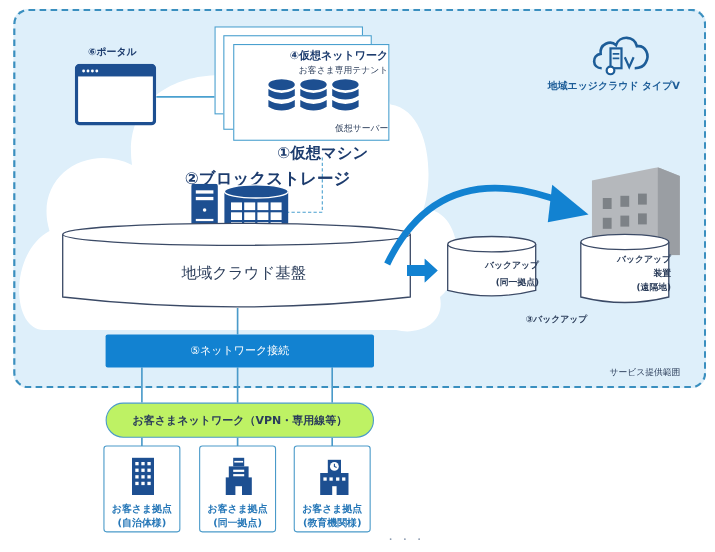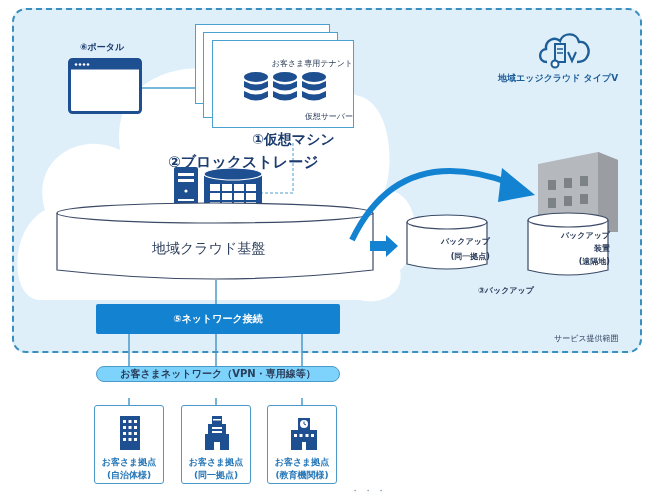--- a/index.html
+++ b/index.html
@@ -16,26 +16,26 @@
   }
   .lbl { position: absolute; white-space: nowrap; font-weight: bold; color: #1d3c6e; text-align: right; }
   .small { font-size: 9px; font-weight: normal; }
   .tiny { font-size: 8px; font-weight: normal; }
 
   .vm-card { position: absolute; background: #ffffff; border: 1.5px solid #4aa0cf; }
 
   .net-bar {
     left: 96px; top: 304px; width: 244px; height: 30px;
     background: #1282d1; border-radius: 2px;
-    color: #ffffff; font-size: 10px; font-weight: bold;
+    color: #ffffff; font-size: 10px; font-weight: normal;
     display: flex; align-items: center; justify-content: center;
   }
   .cust-net {
-    left: 96px; top: 366px; width: 244px; height: 16px;
-    background: #7dd3fc; border: 1.5px solid #4a9ac9; border-radius: 16px;
+    left: 96px; top: 366px; width: 244px; height: 32px;
+    background: #bef264; border: 1.5px solid #4a9ac9; border-radius: 16px;
     font-size: 10px; font-weight: bold; color: #2b3d5a;
     display: flex; align-items: center; justify-content: center;
   }
   .site {
     position: absolute; top: 405px; width: 70px; height: 79px;
     background: #ffffff; border: 1.5px solid #4a9ac9; border-radius: 3px;
   }
   .site .site-t1, .site .site-t2 {
     position: absolute; left: 0; width: 100%; text-align: center;
     font-size: 9px; color: #2778b8; font-weight: bold;
@@ -74,20 +74,21 @@
   <circle cx="16" cy="6.5" r="1.3" fill="#fff"></circle>
     <circle cx="20" cy="6.5" r="1.3" fill="#fff"></circle>
 </svg>
 <svg class="abs" style="left:142px;top:86px;" width="72" height="4">
   <line x1="0" y1="2" x2="72" y2="2" stroke="#4aa0cf" stroke-width="1.5"></line>
 </svg>
 
 <div class="vm-card" style="left:195px;top:24px;width:135px;height:80px;"></div>
 <div class="vm-card" style="left:203px;top:32px;width:135px;height:86px;"></div>
 <div class="vm-card" style="left:212px;top:40px;width:142px;height:88px;">
+  <div class="lbl" style="left:0;top:3px;width:100%;font-size:10px;">④仮想ネットワーク</div>
   <div class="lbl tiny" style="left:0;top:17px;width:100%;color:#2b3d5a;">お客さま専用テナント</div>
   <svg class="abs" style="left:30px;top:30px;" width="84" height="36">
     <g fill="#1d4f91">
       <g>
         <ellipse cx="13" cy="6" rx="12" ry="5"></ellipse>
         <path d="M1,10 Q13,17 25,10 L25,16 Q13,23 1,16 Z"></path>
         <path d="M1,20 Q13,27 25,20 L25,26 Q13,33 1,26 Z"></path>
       </g>
       <g transform="translate(29,0)">
         <ellipse cx="13" cy="6" rx="12" ry="5"></ellipse>
@@ -134,21 +135,21 @@
       <rect x="19" y="36" width="10" height="6"></rect>
       <rect x="31" y="36" width="10" height="6"></rect>
       <rect x="43" y="36" width="10" height="6"></rect>
   </g>
 </svg>
 
 <svg class="abs" style="left:55px;top:200px;" width="320" height="85">
   <path d="M2,13 L2,70 Q160,88 318,70 L318,13" fill="#ffffff" stroke="#3b4a66" stroke-width="1.2"></path>
   <ellipse cx="160" cy="13" rx="158" ry="10" fill="#ffffff" stroke="#3b4a66" stroke-width="1.2"></ellipse>
 </svg>
-<div class="lbl" style="left:152px;top:240px;font-size:14px;font-weight:normal;color:#2b3d5a;">地域クラウド基盤</div>
+<div class="lbl" style="left:165px;top:240px;font-size:14px;font-weight:normal;color:#2b3d5a;">地域クラウド基盤</div>
 
 <svg class="abs" style="left:370px;top:235px;" width="30" height="22">
   <path d="M0,6 L16,6 L16,0 L28,11 L16,22 L16,16 L0,16 Z" fill="#1282d1"></path>
 </svg>
 
 <svg class="abs" style="left:330px;top:150px;" width="230" height="95">
   <path d="M22,90 Q70,-10 185,35" fill="none" stroke="#1282d1" stroke-width="6"></path>
   <path d="M172,18 L205,45 L168,52 Z" fill="#1282d1"></path>
 </svg>
 

